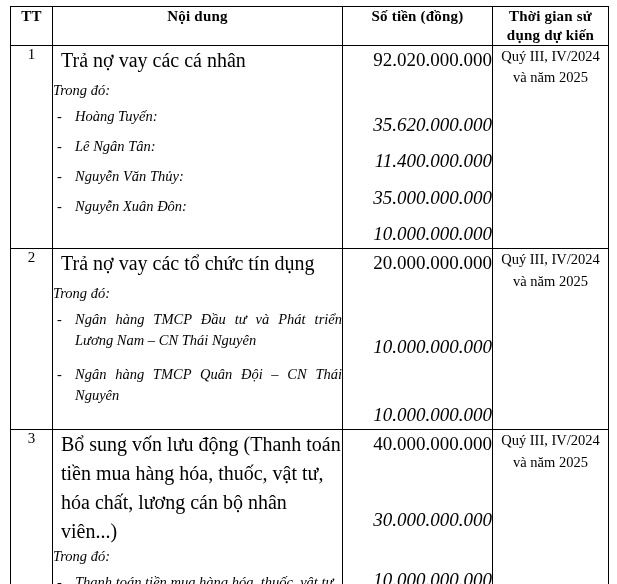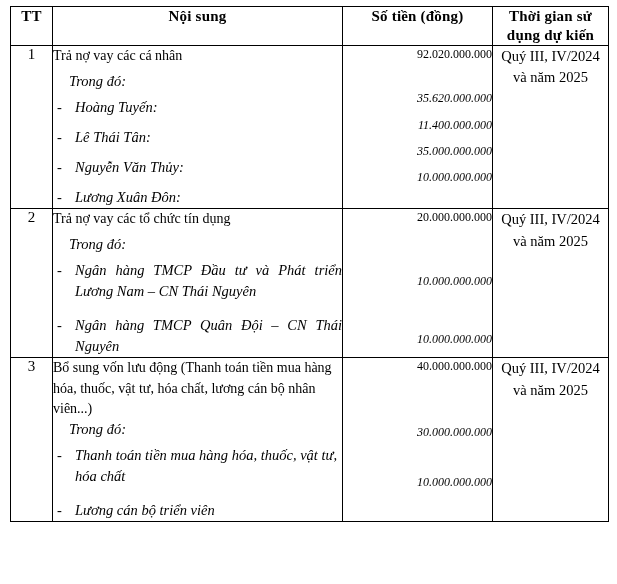--- a/index.html
+++ b/index.html
@@ -67,45 +67,45 @@
     line-height: 1.45;
   }
   td.amount-cell {
     padding: 7px 10px 8px 4px;
     font-size: 14.5px;
     line-height: 1.45;
     text-align: right;
   }
 
   .line-main {
-    font-size: 14px;
+    font-size: 20px;
+    margin-left: 8px;
   }
   .line-italic {
     font-style: italic;
-    margin-left: 16px;
   }
   .sub-list {
     margin: 0;
     padding: 0;
     list-style: none;
   }
   .sub-item {
     position: relative;
     padding-left: 22px;
     font-style: italic;
     font-size: 14.5px;
     line-height: 1.45;
   }
   .sub-item .dash {
     position: absolute;
     left: 4px;
     top: 0;
   }
   .amt-line {
-    font-size: 12px;
+    font-size: 19px;
     line-height: 1.45;
     white-space: nowrap;
   }
   .amt-italic { font-style: italic; }
   .spacer-xs { height: 5px; }
   .spacer-sm { height: 9px; }
   .spacer-md { height: 13px; }
   .spacer-lg { height: 19px; }
   .spacer-xl { height: 24px; }
   .spacer-xxl { height: 28px; }
@@ -134,21 +134,21 @@
     <colgroup>
       <col class="c-tt">
       <col class="c-content">
       <col class="c-amount">
       <col class="c-time">
     </colgroup>
 
     <thead>
       <tr>
         <th class="h-tt">TT</th>
-        <th>Nội sung</th>
+        <th>Nội dung</th>
         <th>Số tiền (đồng)</th>
         <th>Thời gian sử dụng dự kiến</th>
       </tr>
     </thead>
 
     <tbody>
 
       <tr>
         <td class="tt-cell">1</td>
         <td class="content-cell">
@@ -157,31 +157,31 @@
           <div class="line-italic">Trong đó:</div>
           <div class="spacer-xs"></div>
           <ul class="sub-list">
             <li class="sub-item">
               <span class="dash">-</span>
               <span>Hoàng Tuyến:</span>
             </li>
             <div class="spacer-sm"></div>
             <li class="sub-item">
               <span class="dash">-</span>
-              <span>Lê Thái Tân:</span>
+              <span>Lê Ngân Tân:</span>
             </li>
             <div class="spacer-sm"></div>
             <li class="sub-item">
               <span class="dash">-</span>
               <span>Nguyễn Văn Thủy:</span>
             </li>
             <div class="spacer-sm"></div>
             <li class="sub-item">
               <span class="dash">-</span>
-              <span>Lương Xuân Đôn:</span>
+              <span>Nguyễn Xuân Đôn:</span>
             </li>
           </ul>
         </td>
         <td class="amount-cell">
           <div class="amt-line">92.020.000.000</div>
           <div class="spacer-xs"></div>
           <div class="amt-line">&nbsp;</div>
           <div class="spacer-xs"></div>
           <div class="amt-line amt-italic">35.620.000.000</div>
           <div class="spacer-sm"></div>

